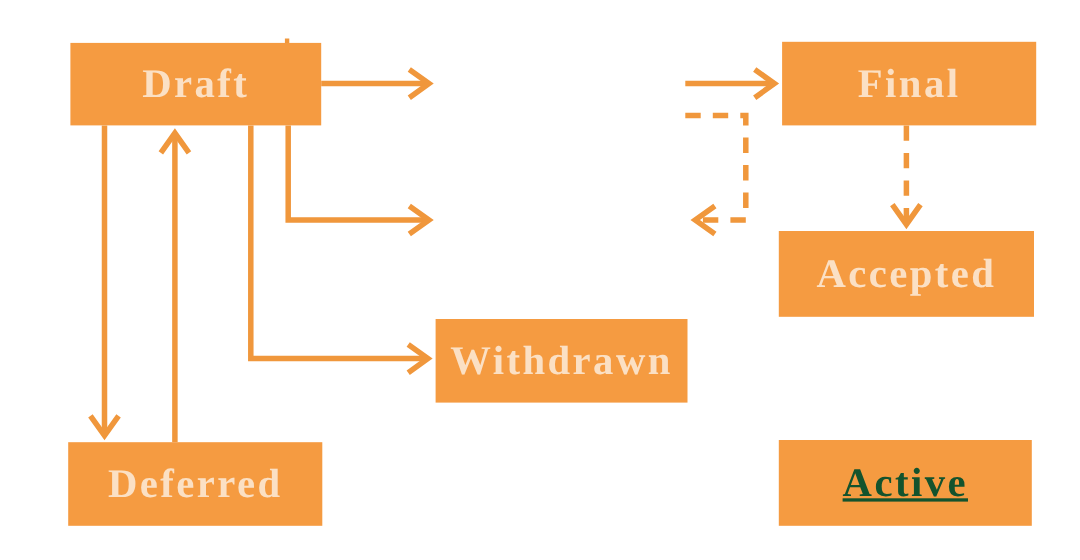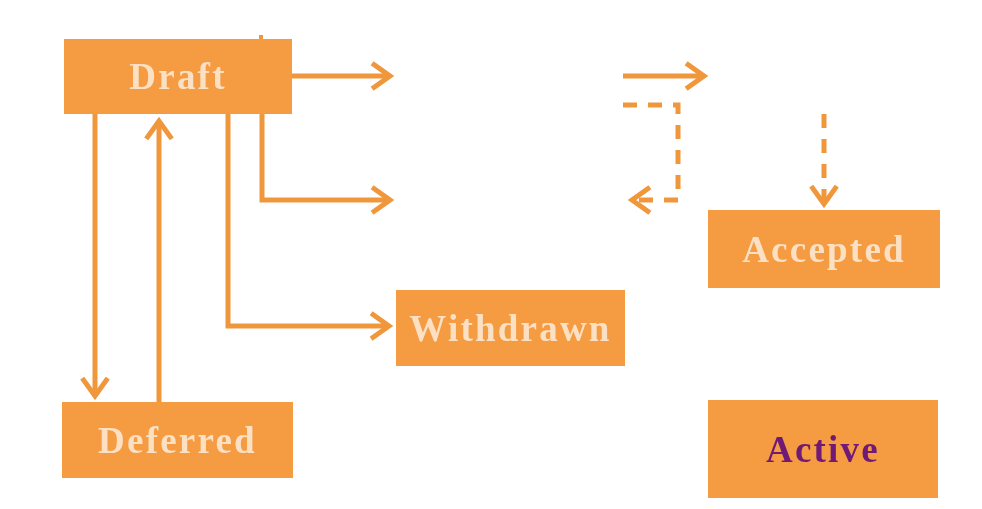--- a/index.html
+++ b/index.html
@@ -82,25 +82,28 @@
       <g>
         <polyline points="824,114 824,204" fill="none" stroke="#f0973c" stroke-width="5" stroke-linecap="butt" stroke-linejoin="miter" stroke-dasharray="14 11"></polyline>
         <path d="M 811.2172264681793 186.09467395342426 L 824 204 L 836.7827735318207 186.09467395342426" fill="none" stroke="#f0973c" stroke-width="5" stroke-linecap="butt" stroke-linejoin="miter"></path>
       </g>
       <rect x="259" y="35" width="4" height="5" fill="#f0973c"></rect>
     </svg>
 
 <div class="node" style="left: 64px; top: 39px; width: 228px; height: 75px; background: rgb(245, 155, 65); color: rgb(251, 224, 196); font-size: 37px;">
       <span class="node-label">Draft</span>
     </div>
+    <div class="node" style="left: 711px; top: 38px; width: 231px; height: 76px; background: rgb(245, 155, 65); color: rgb(251, 224, 196); font-size: 37px;">
+      <span class="node-label">Final</span>
+    </div>
     <div class="node" style="left: 708px; top: 210px; width: 232px; height: 78px; background: rgb(245, 155, 65); color: rgb(251, 224, 196); font-size: 37px;">
       <span class="node-label">Accepted</span>
     </div>
     <div class="node" style="left: 62px; top: 402px; width: 231px; height: 76px; background: rgb(245, 155, 65); color: rgb(251, 224, 196); font-size: 37px;">
       <span class="node-label">Deferred</span>
     </div>
     <div class="node" style="left: 396px; top: 290px; width: 229px; height: 76px; background: rgb(245, 155, 65); color: rgb(251, 224, 196); font-size: 37px;">
       <span class="node-label">Withdrawn</span>
     </div>
-    <div class="node" style="left: 708px; top: 400px; width: 230px; height: 98px; background: rgb(245, 155, 65); color: #701a75; font-size: 37px;">
+    <div class="node" style="left: 708px; top: 400px; width: 230px; height: 78px; background: rgb(245, 155, 65); color: #14532d; font-size: 37px; text-decoration: underline;">
       <span class="node-label">Active</span>
     </div>
   </div>
 
 </body></html>

